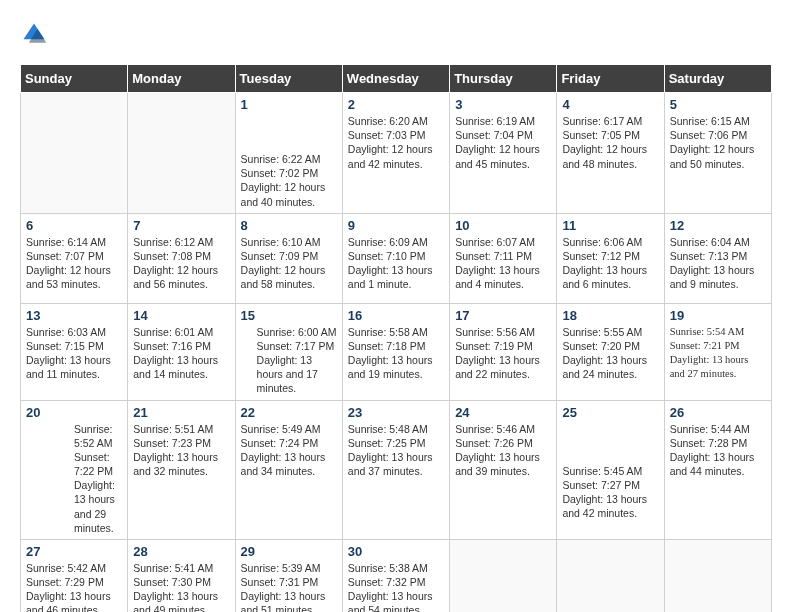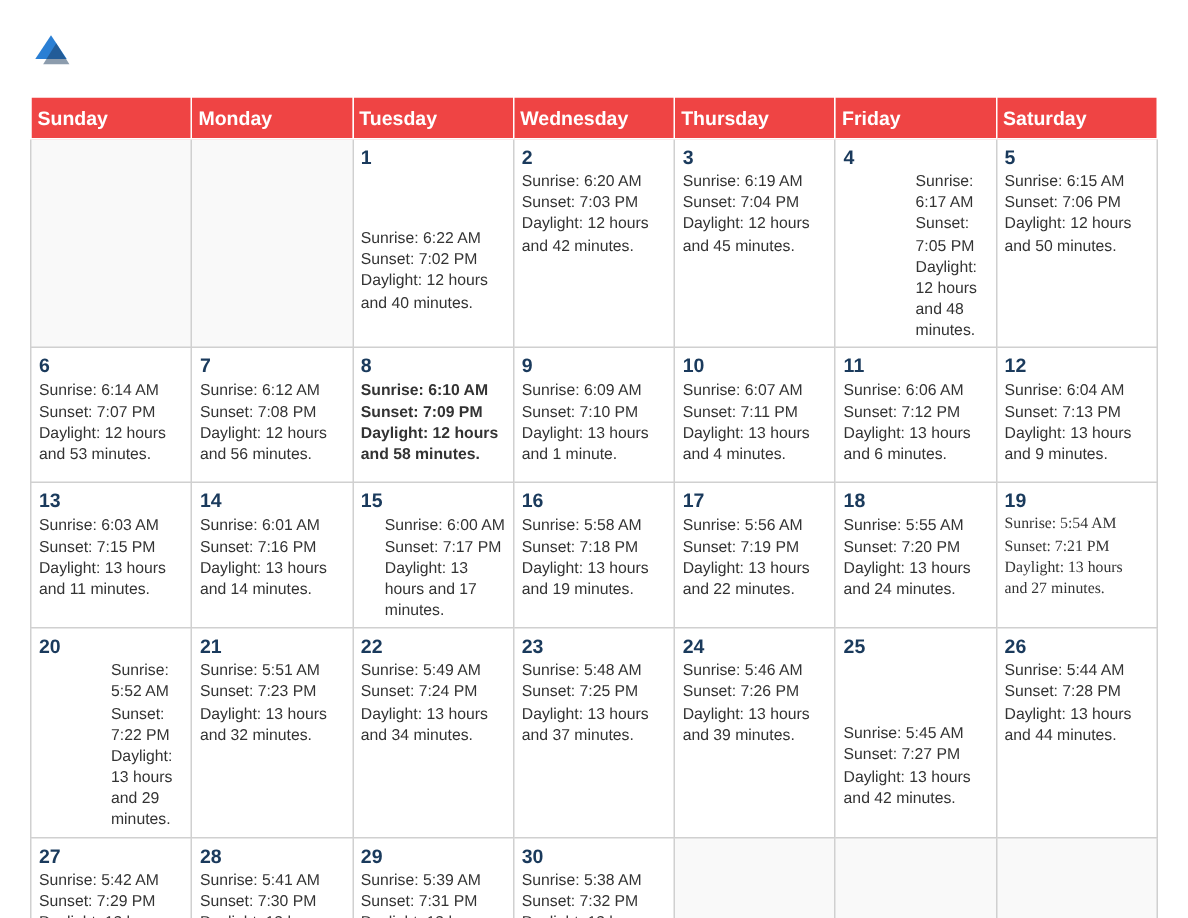--- a/index.html
+++ b/index.html
@@ -52,21 +52,21 @@
     .location {
       font-size: 16px;
       color: #333;
     }
     .calendar {
       width: 100%;
       border-collapse: collapse;
       font-size: 11px;
     }
     .calendar th {
-      background: #ef4444;
+      background: #404040;
       color: #fff;
       padding: 6px 4px;
       text-align: left;
       font-size: 13px;
       font-weight: bold;
       border: 1px solid #fff;
     }
     .calendar td {
       border: 1px solid #d0d0d0;
       vertical-align: top;
@@ -140,21 +140,21 @@
 Daylight: 12 hours and 42 minutes.</div>
         </td>
         <td>
           <div class="day-number">3</div>
           <div class="day-info" style="white-space: pre-line;">Sunrise: 6:19 AM
 Sunset: 7:04 PM
 Daylight: 12 hours and 45 minutes.</div>
         </td>
         <td>
           <div class="day-number">4</div>
-          <div class="day-info" style="white-space: pre-line; margin-left: 48px;">Sunrise: 6:17 AM
+          <div class="day-info" style="white-space: pre-line;">Sunrise: 6:17 AM
 Sunset: 7:05 PM
 Daylight: 12 hours and 48 minutes.</div>
         </td>
         <td>
           <div class="day-number">5</div>
           <div class="day-info" style="white-space: pre-line;">Sunrise: 6:15 AM
 Sunset: 7:06 PM
 Daylight: 12 hours and 50 minutes.</div>
         </td>
       </tr>
@@ -166,21 +166,21 @@
 Daylight: 12 hours and 53 minutes.</div>
         </td>
         <td>
           <div class="day-number">7</div>
           <div class="day-info" style="white-space: pre-line;">Sunrise: 6:12 AM
 Sunset: 7:08 PM
 Daylight: 12 hours and 56 minutes.</div>
         </td>
         <td>
           <div class="day-number">8</div>
-          <div class="day-info" style="white-space: pre-line; font-weight: bold;">Sunrise: 6:10 AM
+          <div class="day-info" style="white-space: pre-line;">Sunrise: 6:10 AM
 Sunset: 7:09 PM
 Daylight: 12 hours and 58 minutes.</div>
         </td>
         <td>
           <div class="day-number">9</div>
           <div class="day-info" style="white-space: pre-line;">Sunrise: 6:09 AM
 Sunset: 7:10 PM
 Daylight: 13 hours and 1 minute.</div>
         </td>
         <td>

